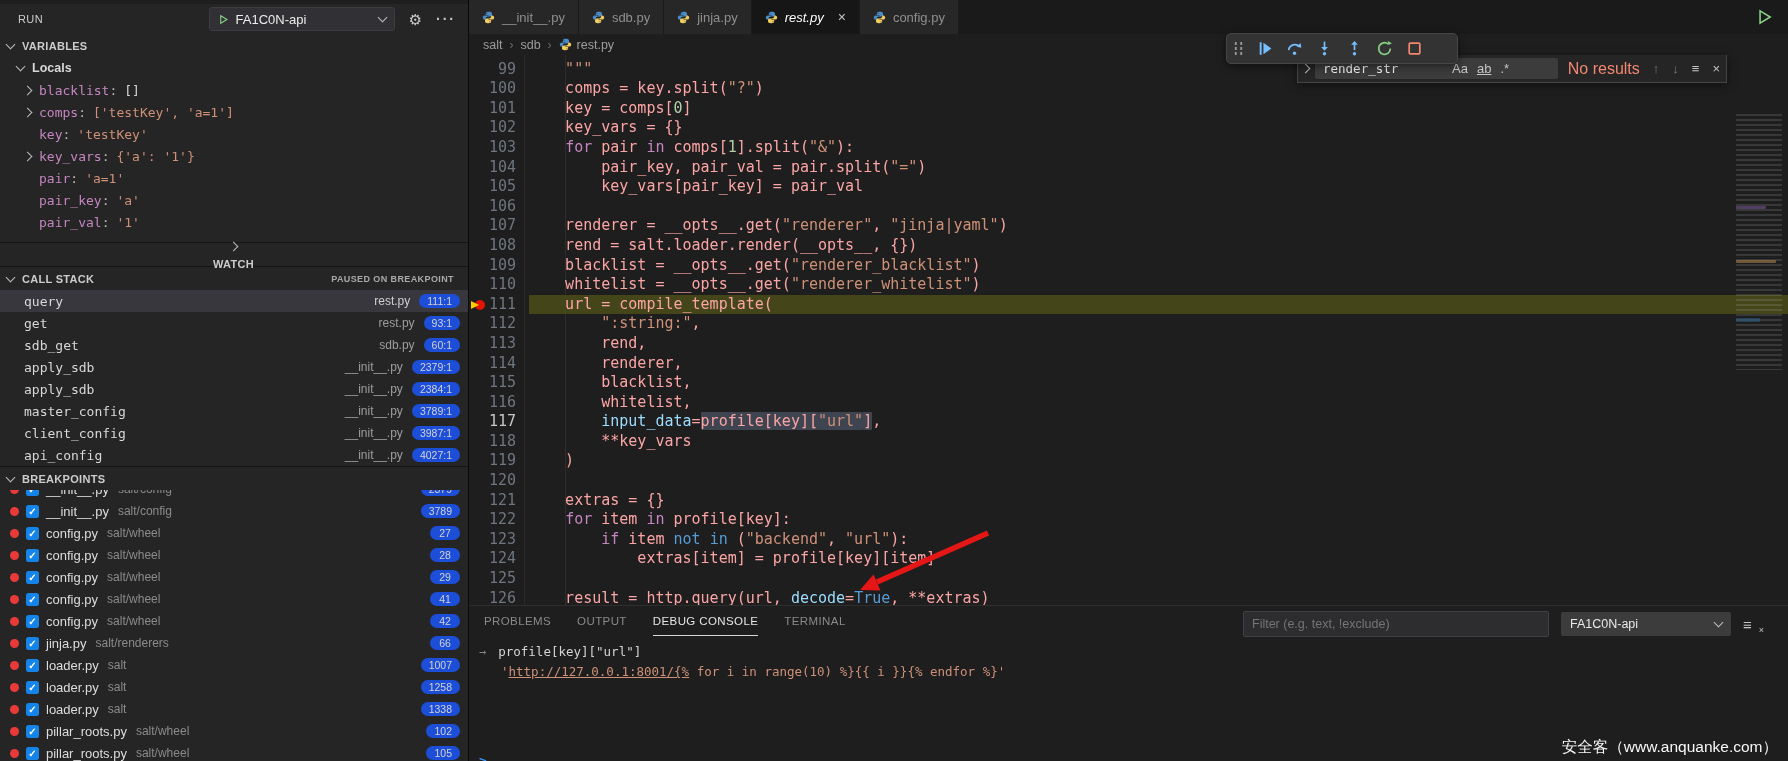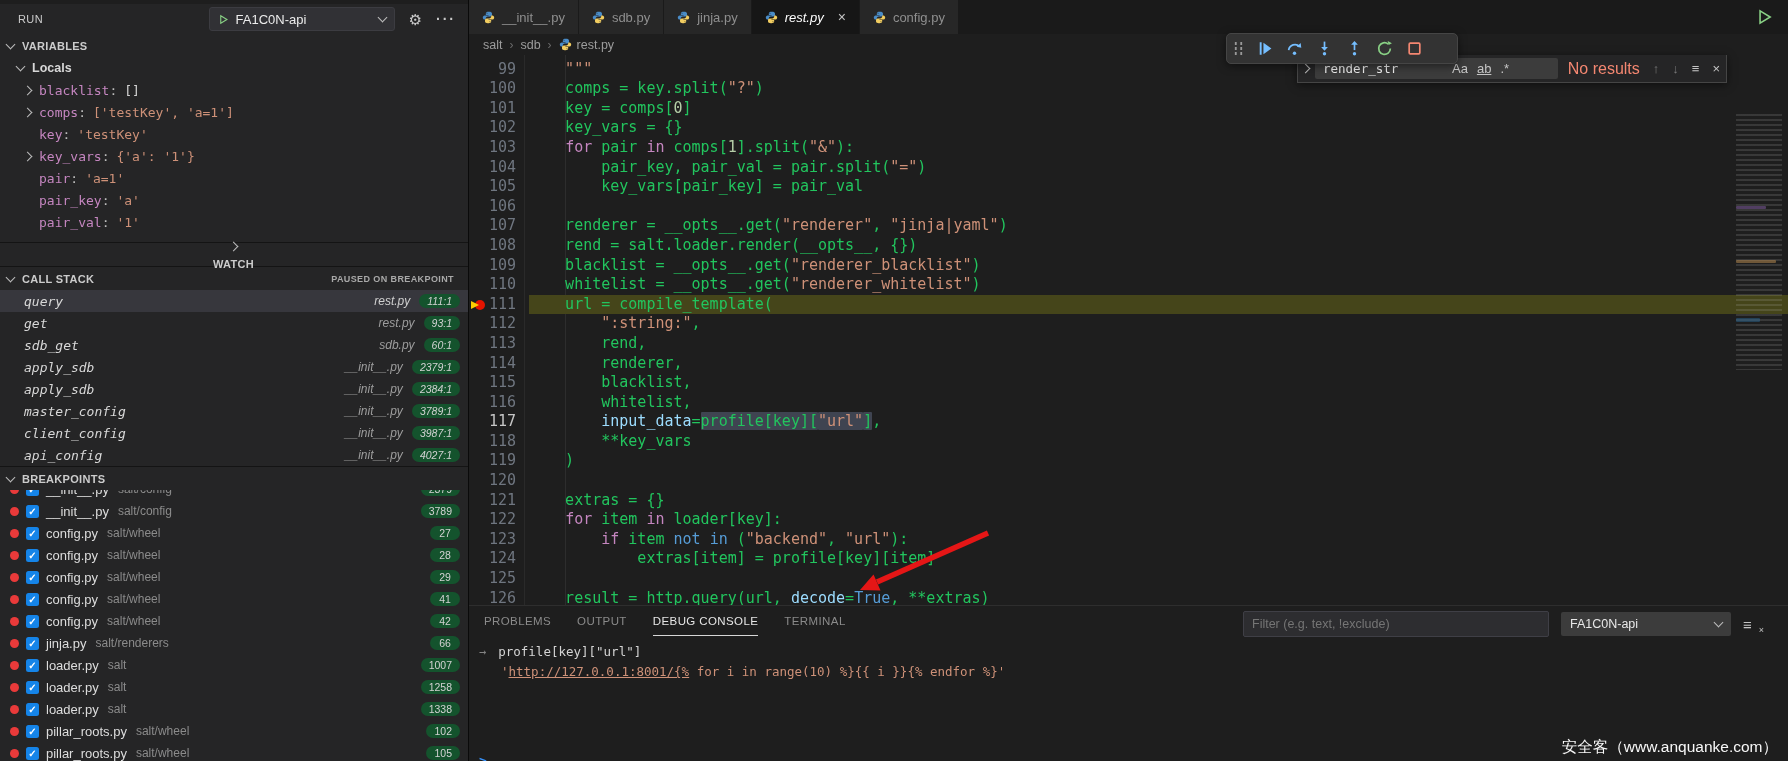--- a/index.html
+++ b/index.html
@@ -23,25 +23,25 @@
          border-top:1px solid rgba(0,0,0,.45);font-size:11px;font-weight:bold;color:#cccccc;letter-spacing:.3px;}
   .scope-row{display:flex;align-items:center;gap:8px;height:22px;padding-left:17px;
              font-size:12.5px;font-weight:bold;color:#d7d7d7;}
   .var-row{display:flex;align-items:center;height:22px;padding-left:24px;font-size:13px;}
   .var-row .chev{margin-right:8px;}
   .var-row .chev.ph{visibility:hidden;}
   .var-name{color:#c586c0;}
   .var-sep{color:#bdbdbd;margin-right:7px;}
   .var-val{color:#d4d4d4;}
   .var-val.q{color:#ce9178;}
-  .frame-row{display:flex;align-items:center;height:22px;padding:0 8px 0 24px;font-size:13px;color:#d8d8d8;font-style:italic;}
+  .frame-row{display:flex;align-items:center;height:22px;padding:0 8px 0 24px;font-size:13px;color:#d8d8d8;}
   .frame-row.selected{background:#37373d;}
   .frame-file{margin-left:auto;color:#9d9d9d;font-size:12px;font-family:"Liberation Sans",sans-serif;}
   .frame-row.selected .frame-file{color:#d0d0d0;}
-  .pill{margin-left:9px;background:#14532d;border-radius:9px;padding:1px 8px;font-size:10.5px;color:#d2d2d2;
+  .pill{margin-left:9px;background:#1d4ed8;border-radius:9px;padding:1px 8px;font-size:10.5px;color:#d2d2d2;
         font-family:"Liberation Sans",sans-serif;min-width:14px;text-align:center;}
   .paused{margin-left:auto;font-size:9px;font-weight:bold;color:#a9a9a9;letter-spacing:.4px;padding-right:6px;}
   .bps{overflow:hidden;}
   .bp-row{display:flex;align-items:center;height:22px;padding:0 8px 0 10px;font-size:13px;}
   .bp-row.clip{margin-top:-12px;}
   .bp-dot{width:9px;height:9px;border-radius:50%;background:#e93a3a;flex:none;margin-right:7px;}
   .bp-chk{width:13px;height:13px;border-radius:2.5px;background:#1584e8;color:#fff;font-size:10px;line-height:13px;
           text-align:center;flex:none;margin-right:7px;font-weight:bold;}
   .bp-file{color:#dddddd;}
   .bp-path{color:#8b8b8b;font-size:12px;margin-left:9px;}
@@ -62,21 +62,21 @@
   .codearea{position:absolute;left:0;top:55px;width:100%;height:550px;overflow:hidden;
             font-family:"DejaVu Sans Mono",monospace;font-size:15px;line-height:19.6px;}
   .code-lines{margin-top:-15px;position:relative;z-index:1;}
   .gutter-sep{position:absolute;left:55px;top:0;bottom:0;width:1px;background:rgba(255,255,255,.055);z-index:0;}
   .indent-guide{position:absolute;left:calc(60px + 4ch);top:0;bottom:0;width:1px;background:rgba(255,255,255,.07);z-index:0;}
   .line{display:flex;height:19.6px;position:relative;white-space:pre;}
   .ln{width:47px;flex:none;text-align:right;color:#6f7680;}
   .txt{margin-left:13px;flex:1;}
   .line.current .txt{background:#45451a;}
   .line.cursor .ln{color:#c6c6c6;}
-  .tk-p{color:#22c55e;} .tk-k{color:#c586c0;} .tk-o{color:#569cd6;} .tk-s{color:#ce9178;}
+  .tk-p{color:#fca5a5;} .tk-k{color:#c586c0;} .tk-o{color:#569cd6;} .tk-s{color:#ce9178;}
   .tk-n{color:#b5cea8;} .tk-v{color:#9cdcfe;}
   .sel{background:#3f4451;border-radius:1px;}
   .dbg-pt{position:absolute;left:3px;top:4px;width:14px;height:12px;}
   .dbg-pt .dot{position:absolute;left:3px;top:1px;width:10px;height:10px;border-radius:50%;background:#e51400;}
   .dbg-pt .tri{position:absolute;left:-1px;top:2px;width:0;height:0;border-top:4px solid transparent;
                border-bottom:4px solid transparent;border-left:8px solid #ffcc00;}
 
   .minimap{position:absolute;right:0;top:55px;width:60px;height:265px;z-index:2;}
   .minimap .strip{position:absolute;left:7px;top:4px;width:46px;height:256px;opacity:.85;
      background:repeating-linear-gradient(to bottom, rgba(185,185,185,.20) 0 2px, transparent 2px 5px);}
@@ -441,21 +441,21 @@
           <div class="line "><span class="ln">112</span><span class="txt"><span class="tk-p">        </span><span class="tk-s">":string:"</span><span class="tk-p">,</span></span></div>
           <div class="line "><span class="ln">113</span><span class="txt"><span class="tk-p">        rend,</span></span></div>
           <div class="line "><span class="ln">114</span><span class="txt"><span class="tk-p">        renderer,</span></span></div>
           <div class="line "><span class="ln">115</span><span class="txt"><span class="tk-p">        blacklist,</span></span></div>
           <div class="line "><span class="ln">116</span><span class="txt"><span class="tk-p">        whitelist,</span></span></div>
           <div class="line cursor"><span class="ln">117</span><span class="txt"><span class="tk-v">        input_data</span><span class="tk-p">=</span><span class="tk-p sel">profile[key][</span><span class="tk-s sel">"url"</span><span class="tk-p sel">]</span><span class="tk-p">,</span></span></div>
           <div class="line "><span class="ln">118</span><span class="txt"><span class="tk-p">        **key_vars</span></span></div>
           <div class="line "><span class="ln">119</span><span class="txt"><span class="tk-p">    )</span></span></div>
           <div class="line "><span class="ln">120</span><span class="txt"></span></div>
           <div class="line "><span class="ln">121</span><span class="txt"><span class="tk-p">    extras = {}</span></span></div>
-          <div class="line "><span class="ln">122</span><span class="txt"><span class="tk-p">    </span><span class="tk-k">for</span><span class="tk-p"> item </span><span class="tk-k">in</span><span class="tk-p"> loader[key]:</span></span></div>
+          <div class="line "><span class="ln">122</span><span class="txt"><span class="tk-p">    </span><span class="tk-k">for</span><span class="tk-p"> item </span><span class="tk-k">in</span><span class="tk-p"> profile[key]:</span></span></div>
           <div class="line "><span class="ln">123</span><span class="txt"><span class="tk-p">        </span><span class="tk-k">if</span><span class="tk-p"> item </span><span class="tk-o">not</span><span class="tk-p"> </span><span class="tk-o">in</span><span class="tk-p"> (</span><span class="tk-s">"backend"</span><span class="tk-p">, </span><span class="tk-s">"url"</span><span class="tk-p">):</span></span></div>
           <div class="line "><span class="ln">124</span><span class="txt"><span class="tk-p">            extras[item] = profile[key][item]</span></span></div>
           <div class="line "><span class="ln">125</span><span class="txt"></span></div>
           <div class="line "><span class="ln">126</span><span class="txt"><span class="tk-p">    result = http.query(url, </span><span class="tk-v">decode</span><span class="tk-p">=</span><span class="tk-o">True</span><span class="tk-p">, **extras)</span></span></div>
         </div>
       <div class="minimap">
         <div class="strip"></div>
         <div class="mk" style="left:7px;top:96px;width:30px;height:3px;background:#7d5a9e88;"></div>
         <div class="mk" style="left:7px;top:150px;width:40px;height:3px;background:#b5894e88;"></div>
         <div class="mk" style="left:7px;top:208px;width:24px;height:4px;background:#2d7bb360;"></div>

